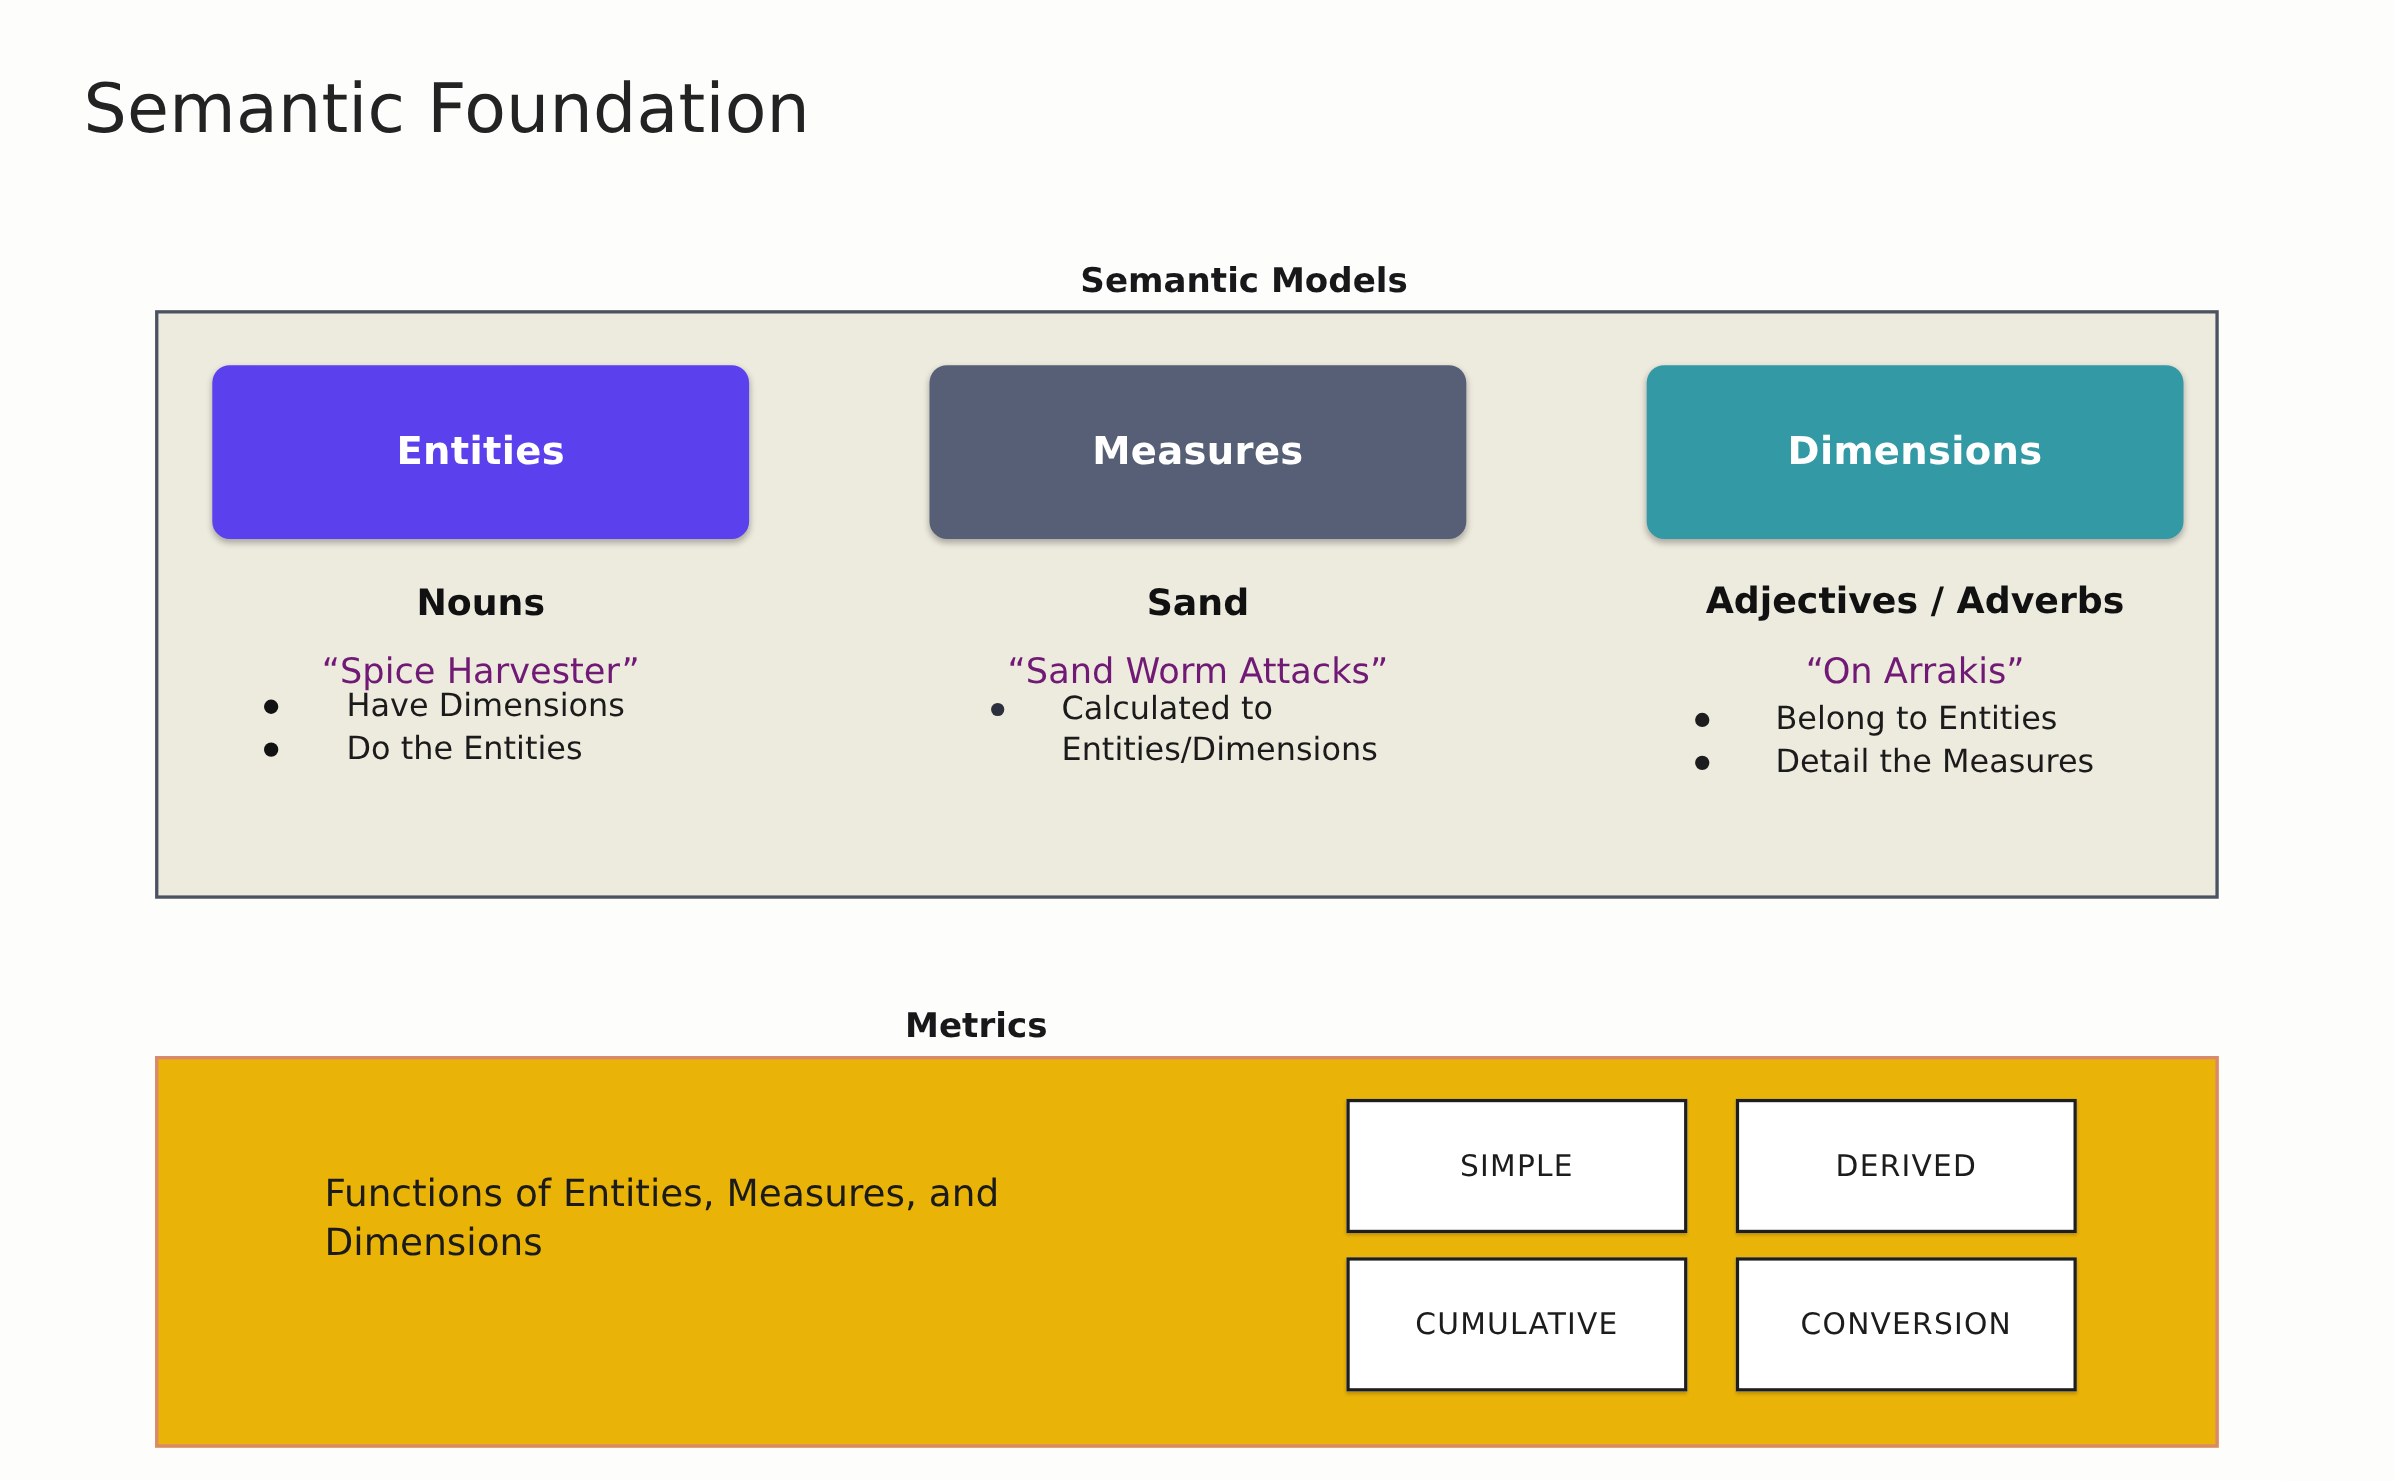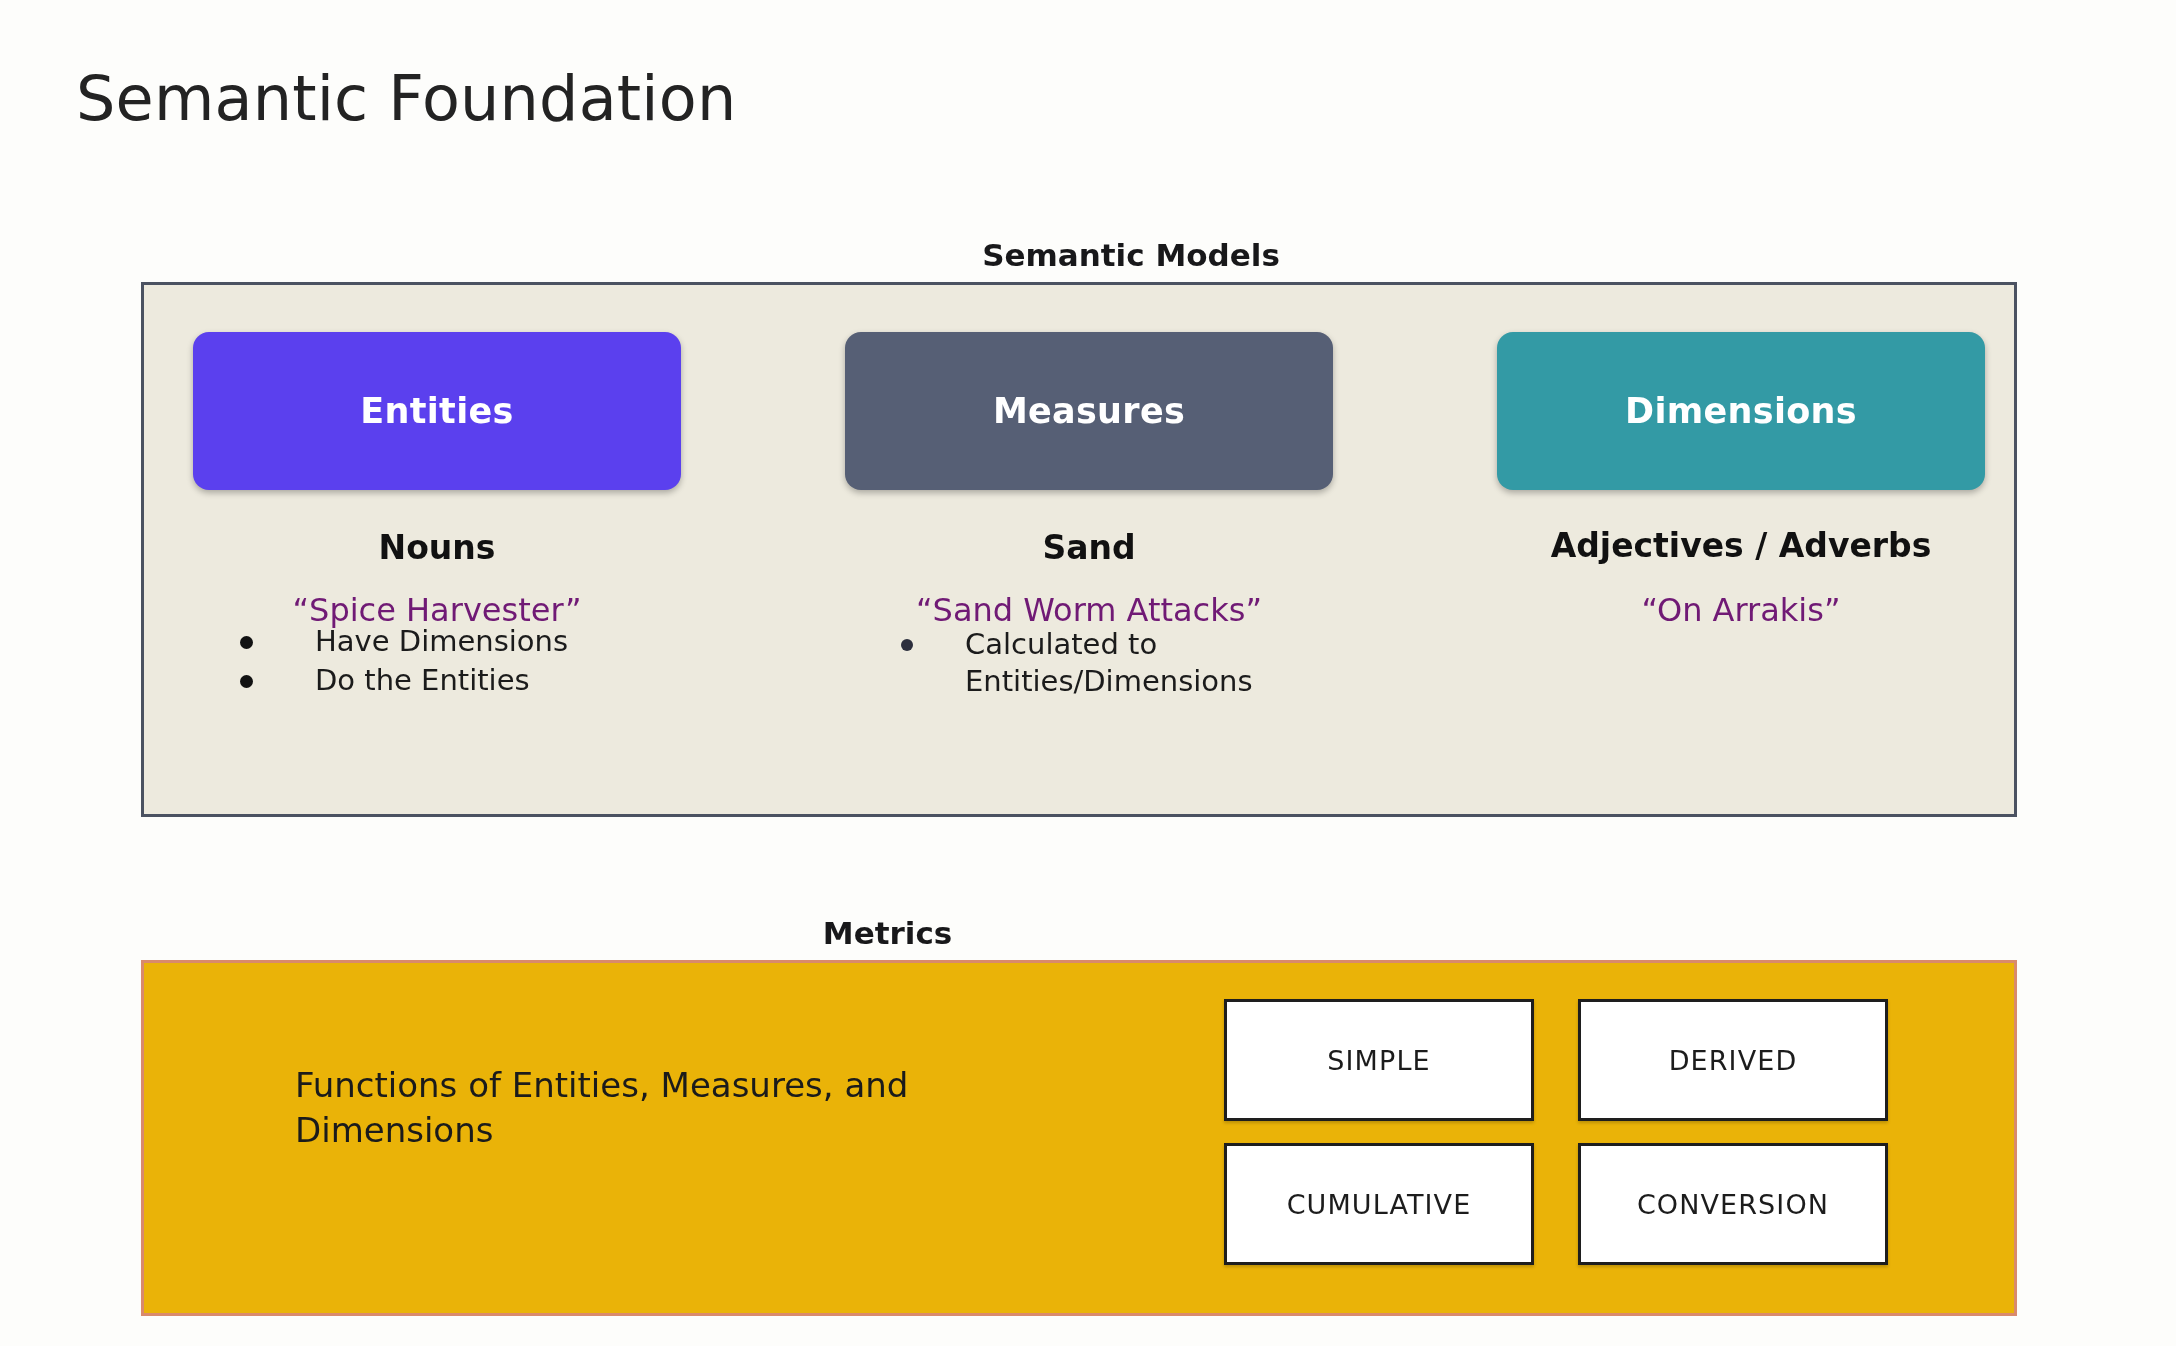--- a/index.html
+++ b/index.html
@@ -254,20 +254,30 @@
         </div>
       </div>
     </div>
 
     <div class="model-col" id="model-col-2">
       <div class="model-card" id="card-dimensions" style="background: rgb(51, 154, 165);">
         <span class="model-card-label">Dimensions</span>
       </div>
       <div class="pos-title">Adjectives / Adverbs</div>
       <div class="pos-example">“On Arrakis”</div>
+      <div class="bullet-list">
+        <div class="bullet-item">
+          <span class="bullet-dot"></span>
+          <span class="bullet-text">Belong to Entities</span>
+        </div>
+        <div class="bullet-item">
+          <span class="bullet-dot"></span>
+          <span class="bullet-text">Detail the Measures</span>
+        </div>
+      </div>
     </div>
 
   </div>
 </div>
 
 <div class="section-caption" id="caption-metrics">Metrics</div>
 
 <div class="metrics-panel" style="border-color: rgb(217, 138, 108);">
   <div class="metrics-description">Functions of Entities, Measures, and Dimensions</div>
 

